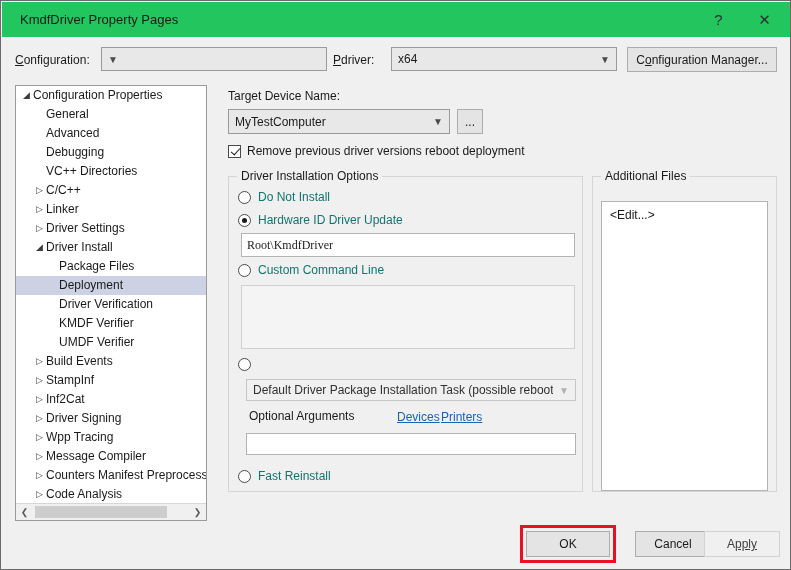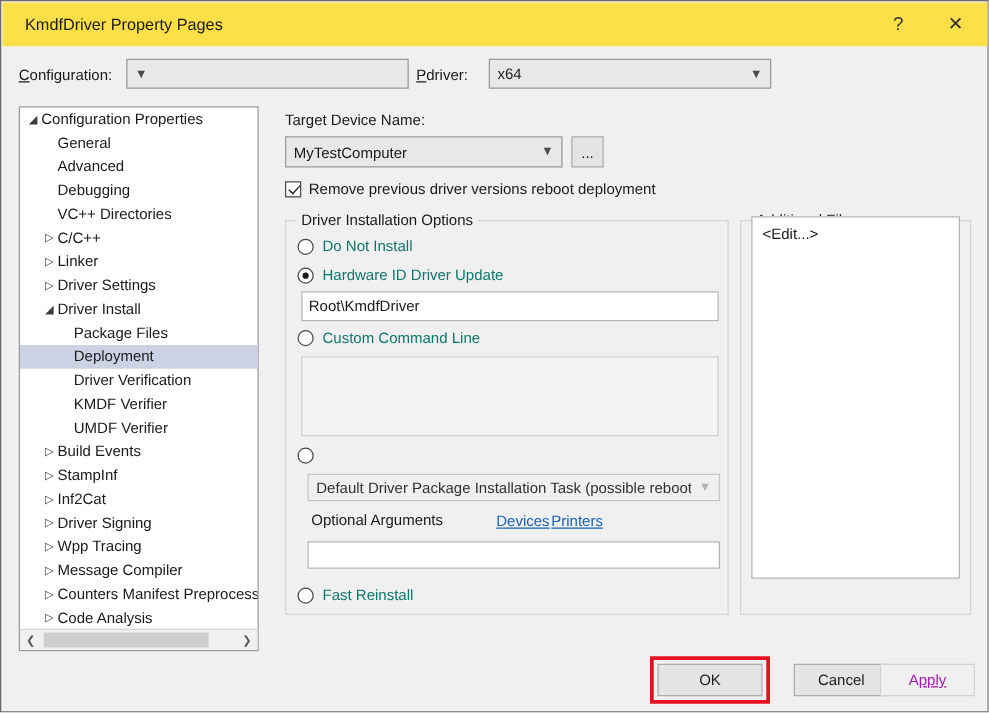--- a/index.html
+++ b/index.html
@@ -21,21 +21,21 @@
     background: #f0f0f0;
     border: 1px solid #6a6a6a;
     overflow: hidden;
   }
 
   
   .titlebar {
     position: absolute;
     left: 1px; top: 1px;
     width: 789px; height: 35px;
-    background: #fde047;
+    background: #22c55e;
     box-sizing: border-box;
   }
   .title-text {
     position: absolute;
     left: 18px; top: 10px;
     font-size: 13px;
     color: #1a1a1a;
     white-space: nowrap;
   }
   .tb-btn {
@@ -253,61 +253,61 @@
     border-radius: 50%;
     background: #1a1a1a;
   }
 
   .textinput {
     position: absolute;
     box-sizing: border-box;
     background: #ffffff;
     border: 1px solid #b4b4b4;
     font-size: 12px;
-    font-family: Liberation Sans, sans-serif;
+    font-family: Liberation Serif, serif;
     color: #1a1a1a;
     padding: 0 0 0 5px;
     display: flex;
     align-items: center;
     cursor: text;
   }
   .textinput.disabled { background: #f4f4f4; border-color: #d0d0d0; }
 
   .link {
     position: absolute;
     color: #1763b6;
     text-decoration: underline;
     font-size: 12px;
     cursor: default;
     white-space: nowrap;
   }
 
   
   #additional-files-list {
     position: absolute;
-    left: 600px; top: 172px;
+    left: 600px; top: 200px;
     width: 167px; height: 290px;
     box-sizing: border-box;
     background: #ffffff;
     border: 1px solid #b4b4b4;
     overflow: hidden;
     cursor: default;
   }
   #additional-files-edit-item {
     padding: 6px 0 0 8px;
     font-size: 12px;
     color: #1a1a1a;
     white-space: nowrap;
   }
 
   
   #ok-button     { left: 525px; top: 530px; width: 84px; height: 26px; }
   #cancel-button { left: 618px; top: 530px; width: 76px; height: 26px; margin-left: 16px; }
   #apply-button  { left: 703px; top: 530px; width: 76px; height: 26px;
-                   color: #a21caf; background: #f0f0f0; border-color: #d2d2d2; }
+                   color: #404040; background: #f0f0f0; border-color: #d2d2d2; }
 
   #ok-highlight-annotation {
     position: absolute;
     left: 519px; top: 524px;
     width: 96px; height: 38px;
     box-sizing: border-box;
     border: 3px solid #e81123;
     pointer-events: none;
   }
 </style>
@@ -332,20 +332,21 @@
     <span class="cbarrow">▼</span>
   </div>
 
   <div class="row-label" style="left:332px; top:52px;"><span class="u">P</span><span>driver:</span></div>
 
   <div class="combo" id="platform-combo">
     <span class="cbtext">x64</span>
     <span class="cbarrow">▼</span>
   </div>
 
+  <button class="pushbtn" id="configuration-manager-button"><span>C</span><span class="u">o</span><span>nfiguration Manager...</span></button>
 
   <div id="tree-panel">
     <div class="tree-scroll" id="tree-list">
         <div class="tree-item"><span class="tw" style="margin-left: 4px;">◢</span><span class="lbl">Configuration Properties</span></div>
         <div class="tree-item"><span class="tw" style="margin-left: 17px;"></span><span class="lbl">General</span></div>
         <div class="tree-item"><span class="tw" style="margin-left: 17px;"></span><span class="lbl">Advanced</span></div>
         <div class="tree-item"><span class="tw" style="margin-left: 17px;"></span><span class="lbl">Debugging</span></div>
         <div class="tree-item"><span class="tw" style="margin-left: 17px;"></span><span class="lbl">VC++ Directories</span></div>
         <div class="tree-item"><span class="tw" style="margin-left: 17px;">▷</span><span class="lbl">C/C++</span></div>
         <div class="tree-item"><span class="tw" style="margin-left: 17px;">▷</span><span class="lbl">Linker</span></div>

